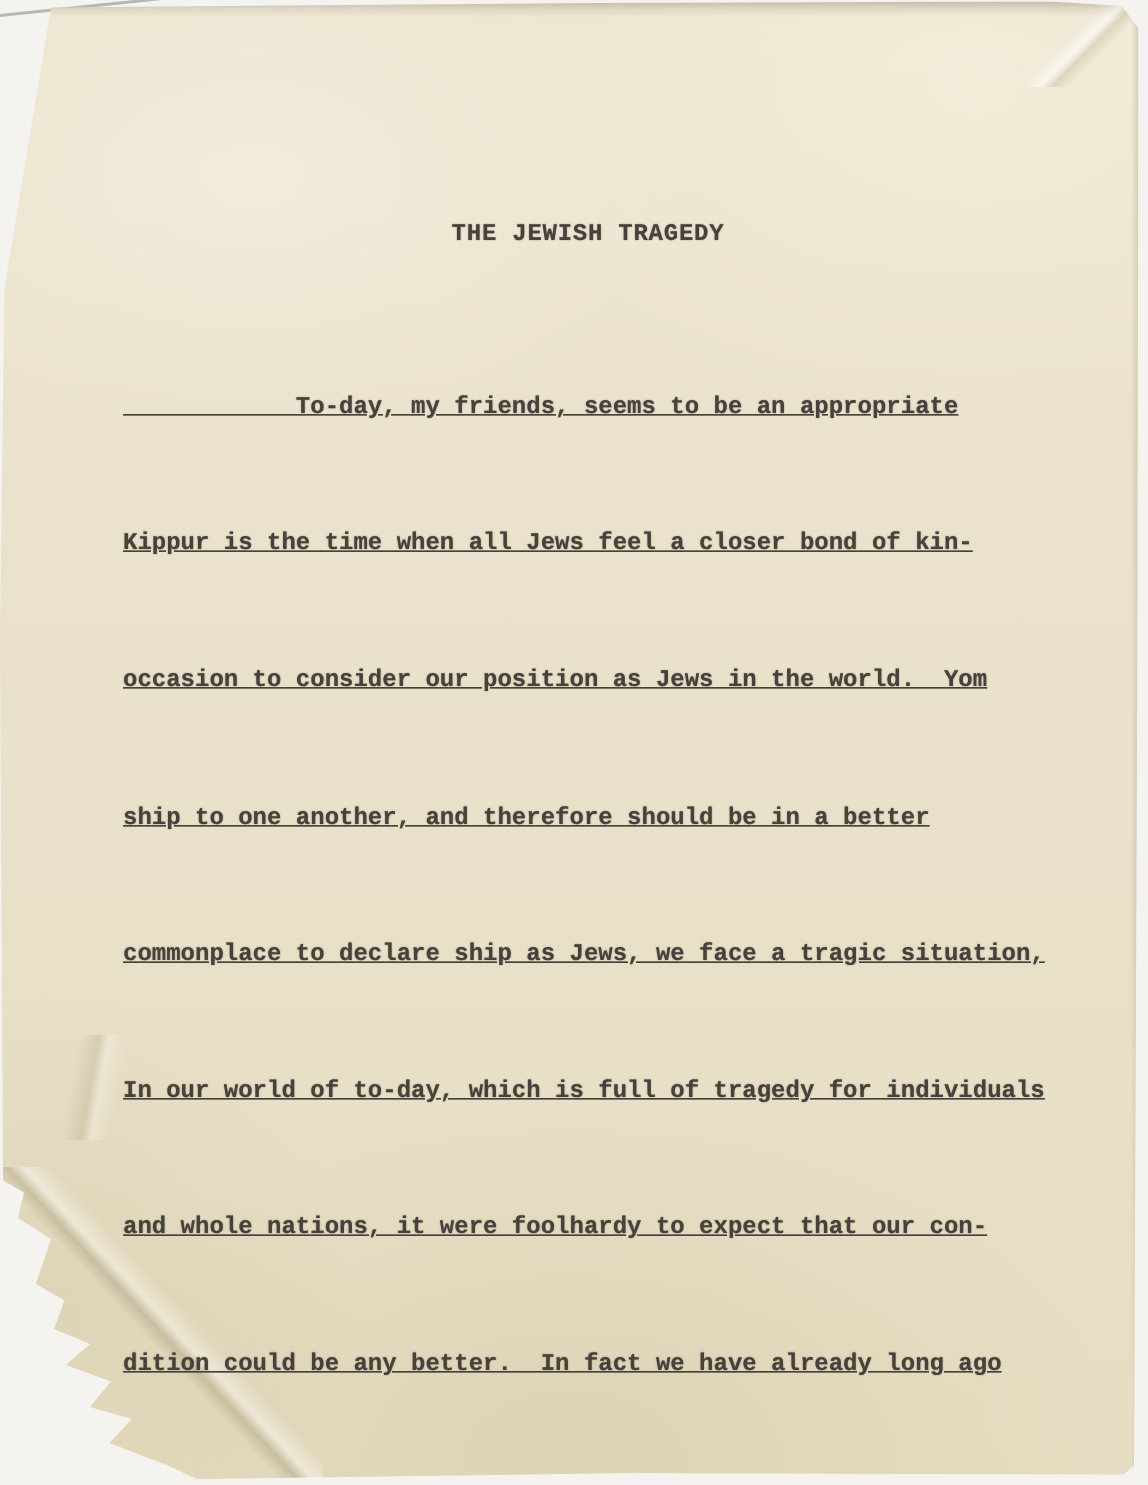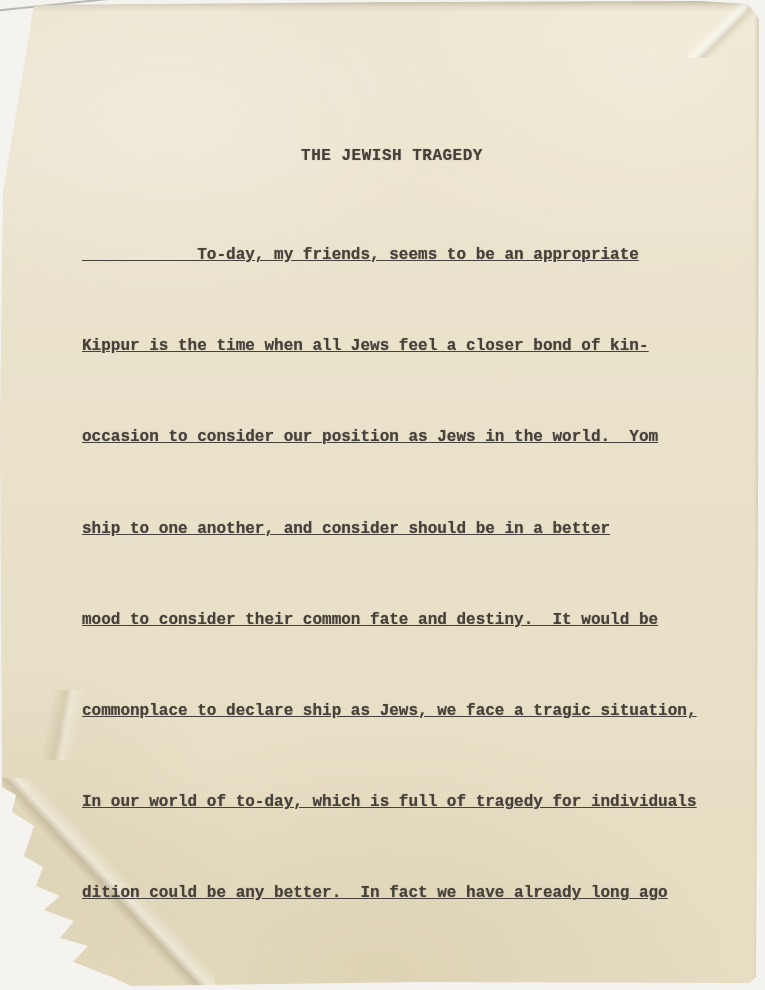--- a/index.html
+++ b/index.html
@@ -82,43 +82,43 @@
     font-size: 16px;
     line-height: 30.4px;
     font-weight: bold;
     color: #46413a;
     white-space: pre;
     text-shadow: 0 0 1px rgba(70,65,58,0.65);
   }
   .doc-title {
     text-align: center;
     letter-spacing: 0.5px;
-    margin-bottom: 8px;
+    margin-bottom: 24px;
   }
   .line { height: 30.4px; text-decoration: underline; }
 </style>
 </head>
 <body>
 
 <div class="backsheet-edge"></div>
 
 <div class="paper">
   <div class="crease crease-bottom-left"></div>
   <div class="crease crease-left-mid"></div>
   <div class="crease crease-top-right"></div>
 
   <div class="content">
     <div class="doc-title">THE JEWISH TRAGEDY</div>
     <div class="line">            To-day, my friends, seems to be an appropriate</div>
     <div class="line">Kippur is the time when all Jews feel a closer bond of kin-</div>
     <div class="line">occasion to consider our position as Jews in the world.  Yom</div>
-    <div class="line">ship to one another, and consider should be in a better</div>
-    <div class="line">mood to consider their common fate and destiny.  It would be</div>
+    <div class="line">ship to one another, and therefore should be in a better</div>
     <div class="line">commonplace to declare ship as Jews, we face a tragic situation,</div>
     <div class="line">In our world of to-day, which is full of tragedy for individuals</div>
+    <div class="line">and whole nations, it were foolhardy to expect that our con-</div>
     <div class="line">dition could be any better.  In fact we have already long ago</div>
     
     
     
     
     
     
     
     
     

